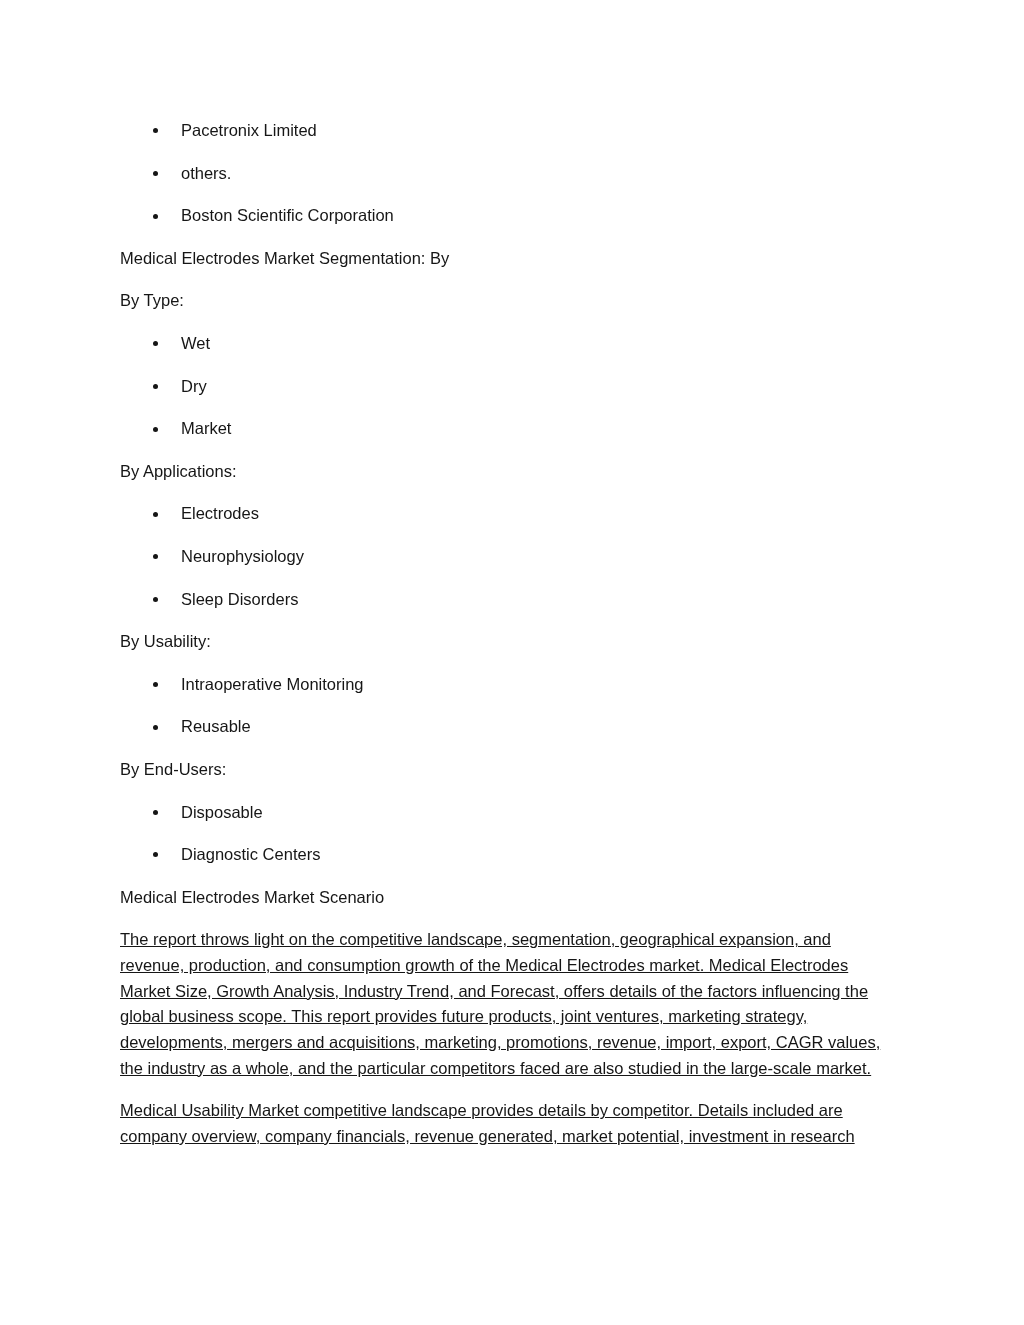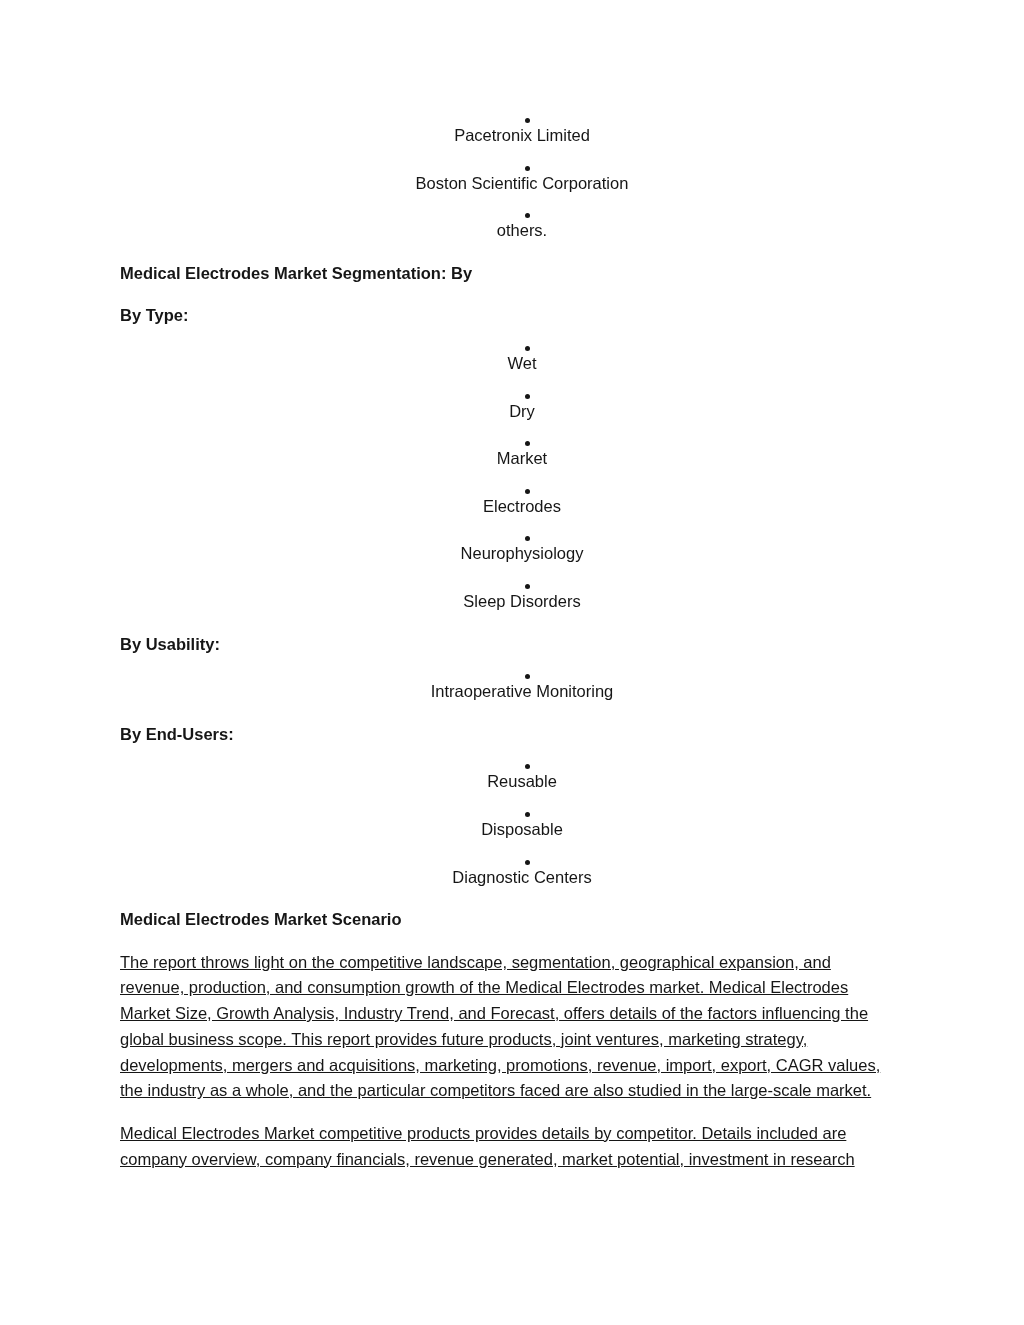--- a/index.html
+++ b/index.html
@@ -21,26 +21,25 @@
     background: #ffffff;
     padding: 118px 100px 0 120px;
   }
   .block {
     font-size: 16.5px;
     line-height: 25.7px;
     margin: 0 0 16.9px 0;
     max-width: 804px;
   }
   .heading {
-    font-weight: 700;
+    font-weight: 400;
   }
   .bullet-item {
     display: flex;
     align-items: center;
-    flex-direction: column;
   }
   .dot {
     flex: none;
     width: 5px;
     height: 5px;
     border-radius: 50%;
     background: #161616;
     margin-left: 33px;
     margin-right: 23px;
   }
@@ -56,80 +55,81 @@
 <body>
 
 <div class="page">
 
   <div class="block bullet-item">
     <span class="dot"></span>
     <span class="bullet-text">Pacetronix Limited</span>
   </div>
   <div class="block bullet-item">
     <span class="dot"></span>
-    <span class="bullet-text">Boston Scientific Corporation</span>
+    <span class="bullet-text">others.</span>
   </div>
   <div class="block bullet-item">
     <span class="dot"></span>
-    <span class="bullet-text">others.</span>
+    <span class="bullet-text">Boston Scientific Corporation</span>
   </div>
 
   <div class="block heading">Medical Electrodes Market Segmentation: By</div>
 
   <div class="block heading">By Type:</div>
   <div class="block bullet-item">
     <span class="dot"></span>
     <span class="bullet-text">Wet</span>
   </div>
   <div class="block bullet-item">
     <span class="dot"></span>
     <span class="bullet-text">Dry</span>
   </div>
   <div class="block bullet-item">
     <span class="dot"></span>
     <span class="bullet-text">Market</span>
   </div>
 
+  <div class="block heading">By Applications:</div>
   <div class="block bullet-item">
     <span class="dot"></span>
     <span class="bullet-text">Electrodes</span>
   </div>
   <div class="block bullet-item">
     <span class="dot"></span>
     <span class="bullet-text">Neurophysiology</span>
   </div>
   <div class="block bullet-item">
     <span class="dot"></span>
     <span class="bullet-text">Sleep Disorders</span>
   </div>
   <div class="block heading">By Usability:</div>
 
   <div class="block bullet-item">
     <span class="dot"></span>
     <span class="bullet-text">Intraoperative Monitoring</span>
   </div>
-  <div class="block heading">By End-Users:</div>
-
   <div class="block bullet-item">
     <span class="dot"></span>
     <span class="bullet-text">Reusable</span>
   </div>
+
+  <div class="block heading">By End-Users:</div>
   <div class="block bullet-item">
     <span class="dot"></span>
     <span class="bullet-text">Disposable</span>
   </div>
   <div class="block bullet-item">
     <span class="dot"></span>
     <span class="bullet-text">Diagnostic Centers</span>
   </div>
 
   <div class="block heading">Medical Electrodes Market Scenario</div>
 
   <p class="block para">The report throws light on the competitive landscape, segmentation, geographical expansion, and
 revenue, production, and consumption growth of the Medical Electrodes market. Medical Electrodes
 Market Size, Growth Analysis, Industry Trend, and Forecast, offers details of the factors influencing the
 global business scope. This report provides future products, joint ventures, marketing strategy,
 developments, mergers and acquisitions, marketing, promotions, revenue, import, export, CAGR values,
 the industry as a whole, and the particular competitors faced are also studied in the large-scale market.</p>
-  <p class="block para">Medical Electrodes Market competitive products provides details by competitor. Details included are
+  <p class="block para">Medical Usability Market competitive landscape provides details by competitor. Details included are
 company overview, company financials, revenue generated, market potential, investment in research</p>
 
 </div>
 
 </body></html>

